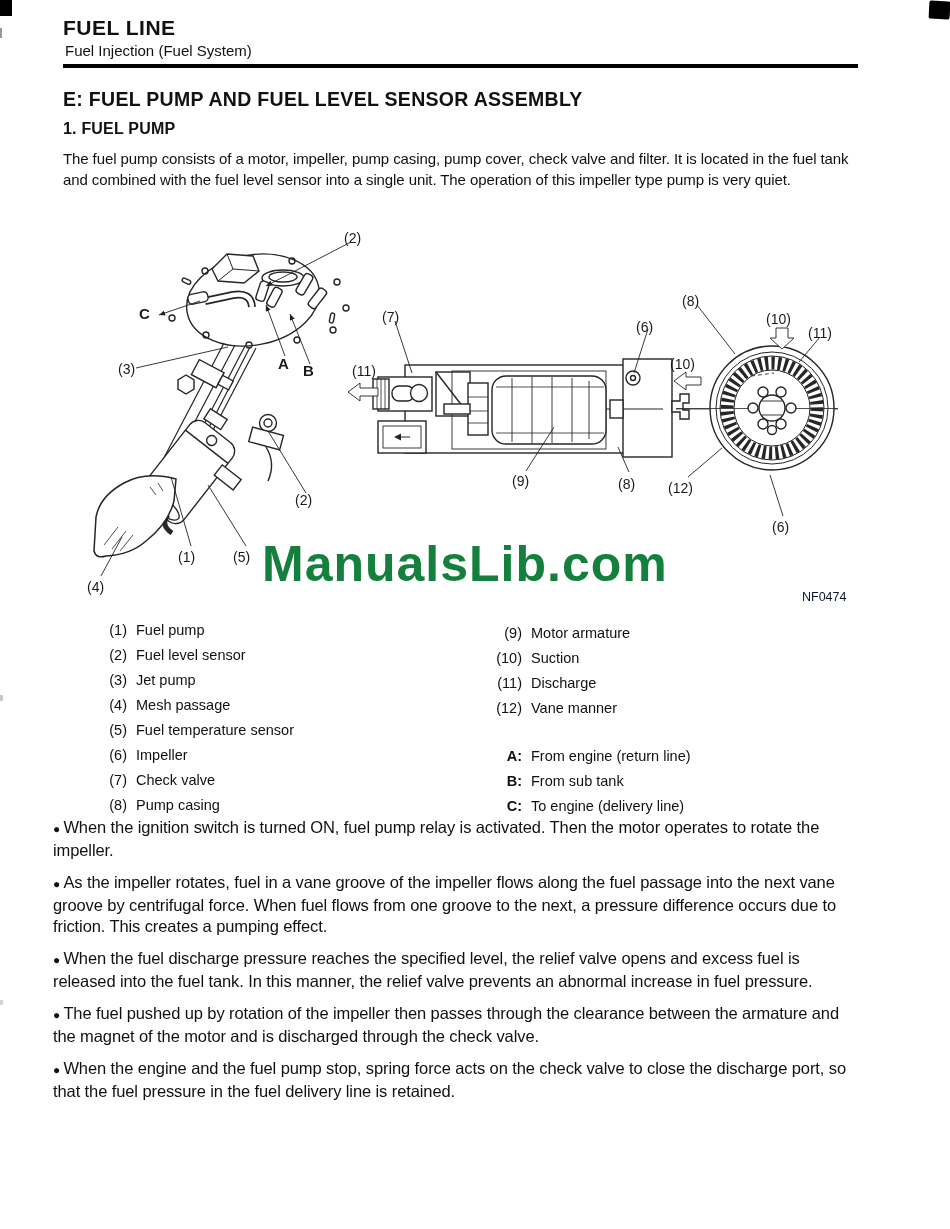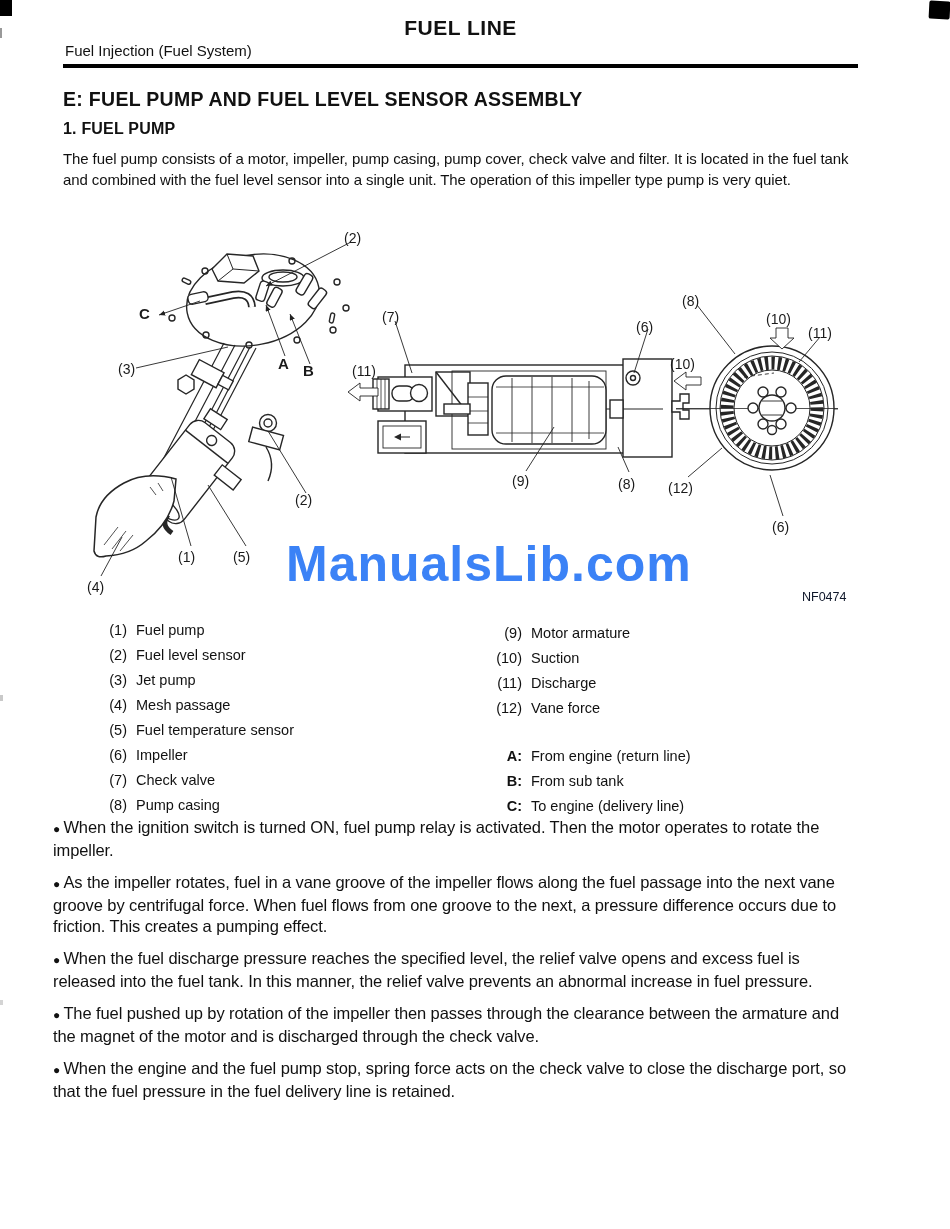--- a/index.html
+++ b/index.html
@@ -6,33 +6,33 @@
   #page{position:relative;width:950px;height:1229px;background:#ffffff;overflow:hidden;
         font-family:"Liberation Sans","DejaVu Sans",sans-serif;color:#111;}
   .abs{position:absolute;}
   
   .mark-tl{left:0;top:0;width:12px;height:16px;background:#000;}
   .mark-tl2{left:0;top:28px;width:2px;height:10px;background:#999;}
   .mark-tr{left:929px;top:1px;width:21px;height:18px;background:#000;border-radius:2px;transform:rotate(3deg);}
   .mark-edge1{left:0;top:695px;width:3px;height:6px;background:#c9c9c9;}
   .mark-edge2{left:0;top:1000px;width:3px;height:5px;background:#d4d4d4;}
   
-  .doc-title{left:63px;top:16px;width:795px;text-align:center;font-size:21px;font-weight:bold;letter-spacing:.5px;}
+  .doc-title{left:63px;top:16px;width:795px;font-size:21px;font-weight:bold;letter-spacing:.5px;}
   .doc-subtitle{left:65px;top:42px;font-size:15px;}
   .head-rule{left:63px;top:64px;width:795px;height:3.5px;background:#000;}
   .sec-head{left:63px;top:88px;font-size:19.5px;font-weight:bold;letter-spacing:.3px;}
   .subsec-head{left:63px;top:120px;font-size:16px;font-weight:bold;letter-spacing:.2px;}
   .intro{left:63px;top:148px;width:797px;font-size:15px;line-height:21px;letter-spacing:-.1px;}
   
   #figure{left:0;top:225px;width:950px;height:395px;}
   #figure svg{position:absolute;left:0;top:0;}
   .co{position:absolute;font-size:14px;color:#1a1a1a;white-space:nowrap;}
   .co.bold{font-weight:bold;font-size:15px;}
   .watermark{position:absolute;left:262px;top:310px;font-size:50px;font-weight:bold;
-             letter-spacing:1px;color:#3b82f6;white-space:nowrap;margin-left:24px;}
+             letter-spacing:1px;color:#15803d;white-space:nowrap;}
   .figcode{position:absolute;left:802px;top:365px;font-size:12.5px;color:#0f172a;}
   
   .lrow{height:25px;display:flex;align-items:center;font-size:14.5px;}
   .lnum{display:inline-block;width:32px;text-align:right;margin-right:9px;flex:none;}
   .lnum2{display:inline-block;width:34px;text-align:right;margin-right:9px;flex:none;}
   .lletter{display:inline-block;width:34px;text-align:right;margin-right:9px;font-weight:bold;flex:none;}
   #legend-col1{left:95px;top:617px;}
   #legend-col2{left:488px;top:620px;}
   .lspacer{height:23px;}
   
@@ -263,21 +263,21 @@
     <div class="lrow">
         <span class="lnum2">(10)</span>
         <span>Suction</span>
       </div>
     <div class="lrow">
         <span class="lnum2">(11)</span>
         <span>Discharge</span>
       </div>
     <div class="lrow">
         <span class="lnum2">(12)</span>
-        <span>Vane force</span>
+        <span>Vane manner</span>
       </div>
     <div class="lspacer"></div>
     <div class="lrow">
         <span class="lletter">A:</span>
         <span>From engine (return line)</span>
       </div>
     <div class="lrow">
         <span class="lletter">B:</span>
         <span>From sub tank</span>
       </div>

